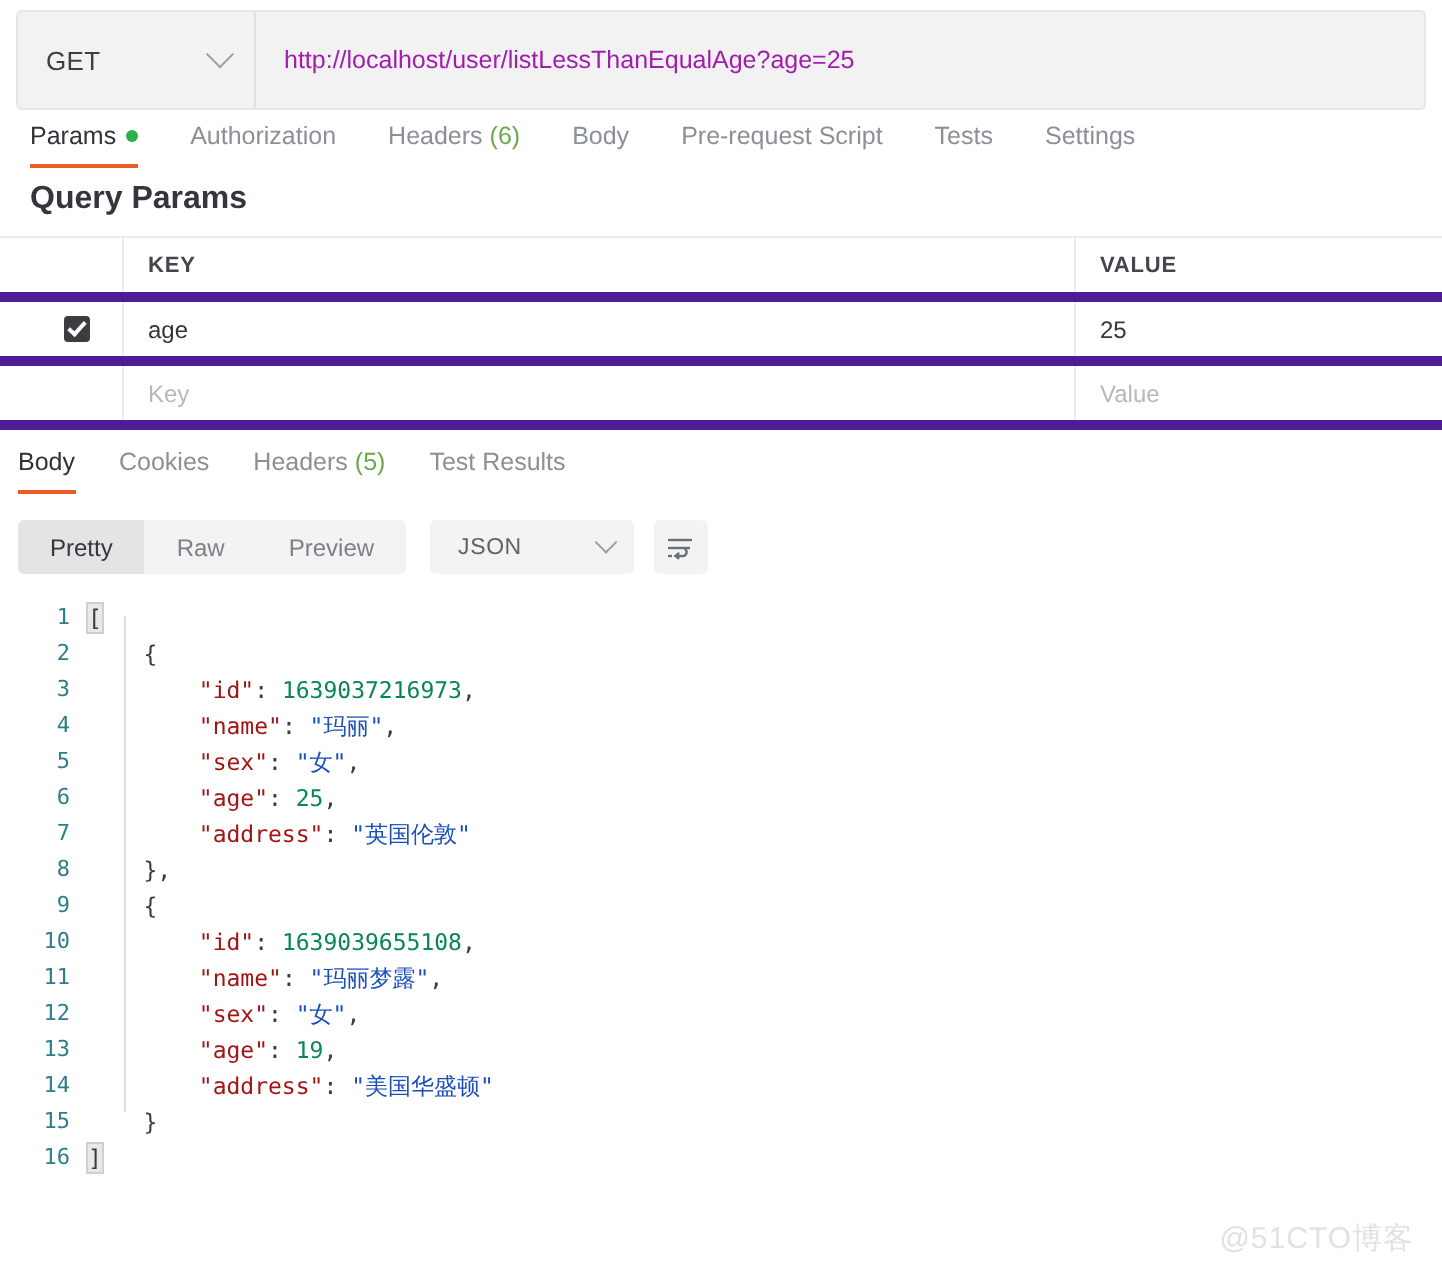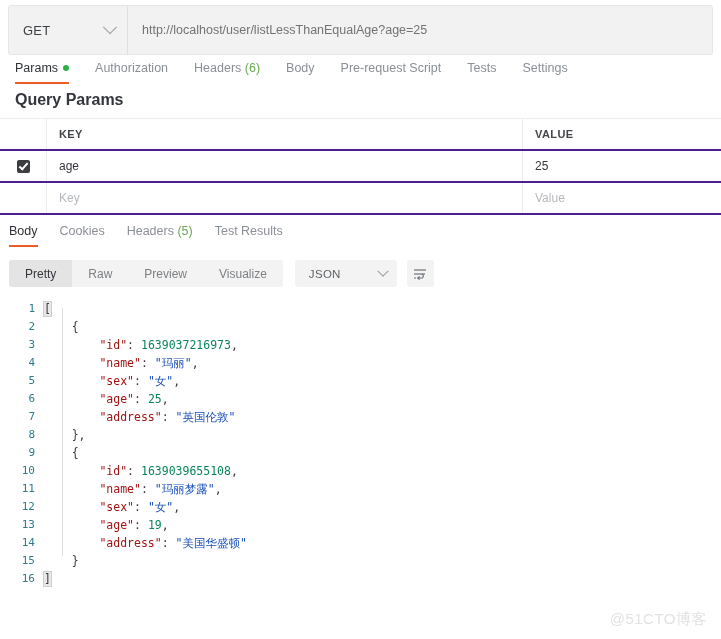--- a/index.html
+++ b/index.html
@@ -51,21 +51,21 @@
     border-right: 1.4px solid #9aa0a6;
     border-bottom: 1.4px solid #9aa0a6;
     transform: rotate(45deg) translate(-2px,-2px);
   }
   .url-input {
     flex: 1;
     display: flex;
     align-items: center;
     padding-left: 14px;
     font-size: 12.5px;
-    color: #737373;
+    color: #a21caf;
     cursor: text;
     overflow: hidden;
     white-space: nowrap;
   }
 
   
   .req-tabs {
     position: absolute;
     left: 0;
     top: 56px;
@@ -116,22 +116,23 @@
     position: absolute;
     left: 0;
     top: 118px;
     width: 721px;
     border-top: 1px solid #ececec;
     box-sizing: border-box;
   }
   .ptr {
     display: flex;
     height: 32px;
-    border-bottom: 2px solid #4c1d95;
-    box-sizing: border-box;
+    border-bottom: 5px solid #4c1d95;
+    box-sizing: border-box;
+    padding-left: 15px;
   }
   .ptr.head { height: 32px; }
   .pcell-check {
     width: 47px;
     border-right: 1px solid #ececec;
     display: flex;
     align-items: center;
     justify-content: center;
     box-sizing: border-box;
   }
@@ -407,21 +408,20 @@
   <div class="resp-tab">
     <span>Test Results</span>
   </div>
 </div>
 
 <div class="view-toolbar">
   <div class="seg">
     <div class="seg-btn active">Pretty</div>
     <div class="seg-btn">Raw</div>
     <div class="seg-btn">Preview</div>
-    <div class="seg-btn">Visualize</div>
   </div>
   <div class="fmt-select">
     <span>JSON</span>
     <span class="chev"></span>
   </div>
   <div class="wrap-btn">
     <svg width="14" height="12" viewBox="0 0 14 12">
       <line x1="1" y1="2" x2="13" y2="2" stroke="#6b7077" stroke-width="1.2"></line>
       <line x1="1" y1="6" x2="12" y2="6" stroke="#6b7077" stroke-width="1.2"></line>
       <path d="M9 6 a2.2 2.2 0 0 1 0 4 H5" fill="none" stroke="#6b7077" stroke-width="1.2"></path>

